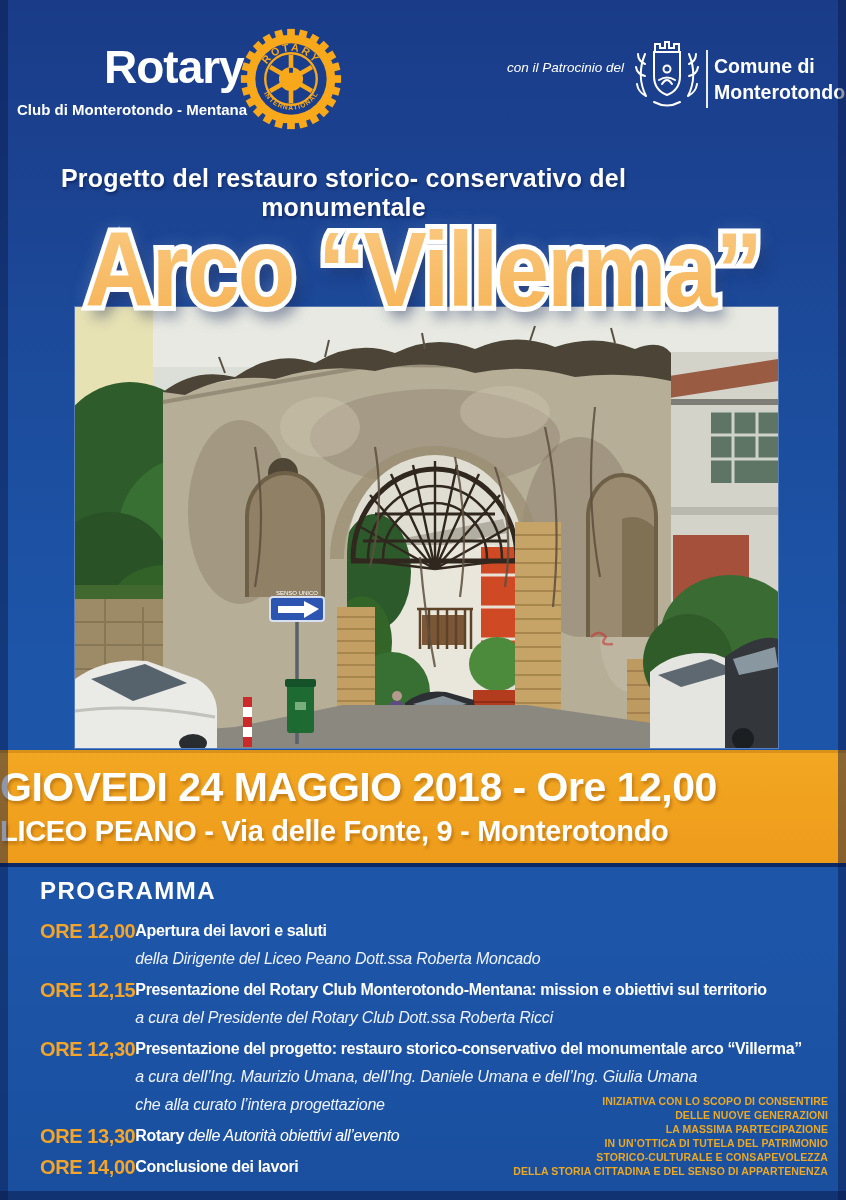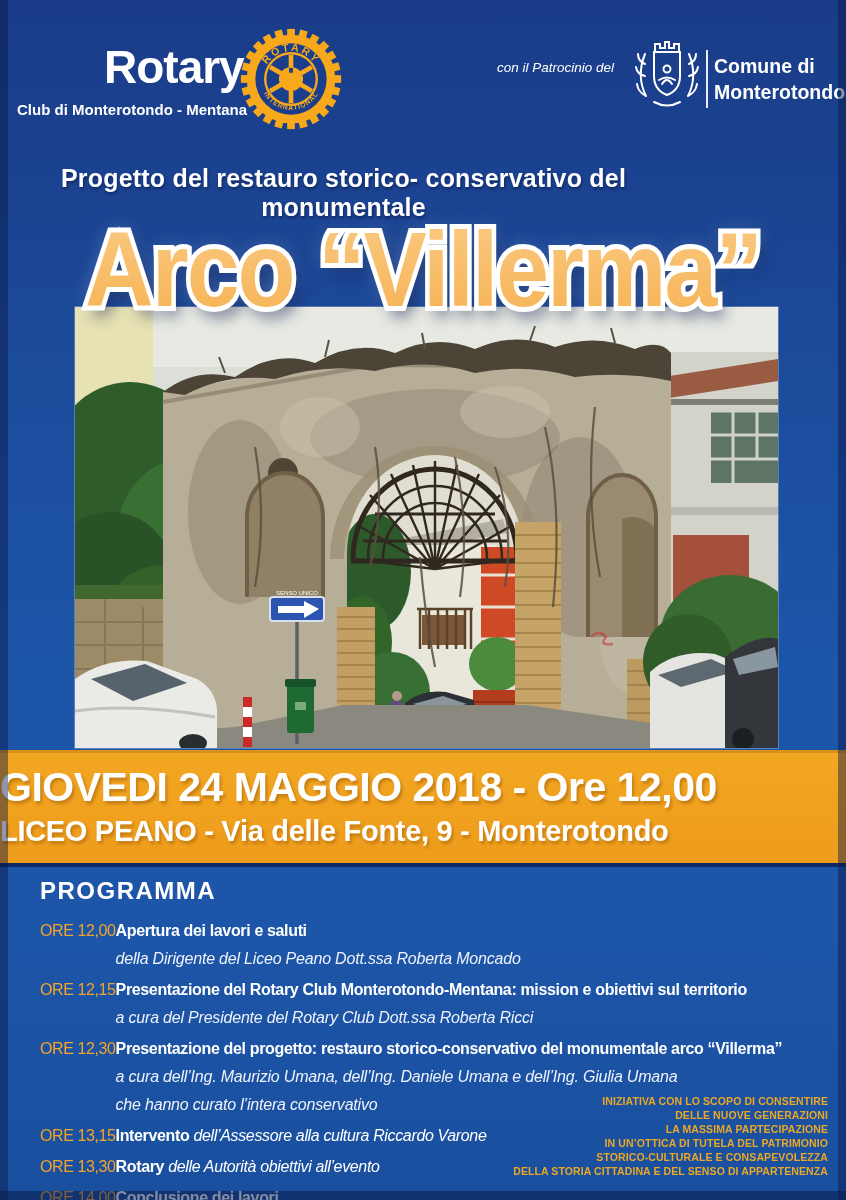--- a/index.html
+++ b/index.html
@@ -9,21 +9,21 @@
     background:linear-gradient(180deg,#1a3c88 0%,#1b4290 14%,#1c4c9c 32%,#1d55a8 55%,#1d55a8 78%,#1a4f9e 100%);
   }
   .edge{position:absolute;top:0;bottom:0;width:8px;background:rgba(9,24,70,.45);z-index:9;}
   .edge.left{left:0}.edge.right{right:0}
   .edge-bottom{position:absolute;left:0;right:0;bottom:0;height:9px;background:rgba(9,24,70,.5);z-index:9;}
 
   
   .rotary-name{position:absolute;left:104px;top:40px;color:#fff;font-size:46px;font-weight:700;letter-spacing:-1px;}
   .rotary-wheel{position:absolute;left:238px;top:26px;width:106px;height:106px;}
   .rotary-club{position:absolute;left:14px;top:101px;width:236px;text-align:center;color:#fff;font-size:15px;font-weight:700;}
-  .patronage{position:absolute;left:476px;top:60px;width:138px;text-align:right;color:#fff;font-size:13.5px;font-style:italic;}
+  .patronage{position:absolute;left:486px;top:60px;width:138px;text-align:right;color:#fff;font-size:13.5px;font-style:italic;}
   .crest{position:absolute;left:632px;top:32px;width:70px;height:82px;}
   .comune-divider{position:absolute;left:706px;top:50px;height:58px;width:2px;background:#e8ecf5;}
   .comune-name{position:absolute;left:714px;top:53px;color:#fff;font-size:19.5px;font-weight:700;line-height:26px;}
 
   
   .hero-subtitle{position:absolute;left:0;top:164px;width:687px;text-align:center;color:#fff;
     font-size:25px;font-weight:700;letter-spacing:.2px;text-shadow:1px 2px 3px rgba(0,5,40,.45);}
   .hero-title{position:absolute;left:0;top:188px;width:846px;height:150px;text-align:center;
     font-size:95px;font-weight:800;letter-spacing:-2px;line-height:145px;transform:scaleY(1.12);transform-origin:top;z-index:3;}
   .hero-title .outline{position:absolute;left:0;top:0;width:100%;color:#fff;
@@ -37,21 +37,21 @@
   
   .banner{position:absolute;left:0;top:750px;width:846px;height:113px;background:linear-gradient(180deg,#f2a722,#ee9c1b);
     z-index:4;box-shadow:0 4px 0 rgba(12,35,90,.85), inset 0 3px 0 rgba(140,80,0,.25);color:#fff;}
   .banner-line1{margin-top:14px;font-size:41px;font-weight:800;letter-spacing:-.5px;text-shadow:2px 3px 3px rgba(120,60,0,.35);}
   .banner-line2{margin-top:4px;font-size:29px;font-weight:800;letter-spacing:-.3px;text-shadow:2px 3px 3px rgba(120,60,0,.35);}
 
   
   .program{position:absolute;left:0;top:867px;width:846px;bottom:0;padding:10px 0 16px 40px;box-sizing:border-box;}
   .program-heading{color:#fff;font-size:24px;font-weight:800;letter-spacing:1.5px;margin:0 0 12px 0;}
   .prog-row{display:flex;margin-bottom:3px;}
-  .prog-time{flex:0 0 71px;color:#f2a42b;font-weight:400;font-size:16px;letter-spacing:-.4px;white-space:nowrap;line-height:28px;}
+  .prog-time{flex:0 0 71px;color:#f2a42b;font-weight:700;font-size:20px;letter-spacing:-.4px;white-space:nowrap;line-height:28px;}
   .prog-content{flex:1;padding-right:20px;}
   .prog-title{color:#fff;font-size:16px;line-height:28px;letter-spacing:-.35px;white-space:nowrap;}
   .pt-bold{font-weight:700;}
   .pt-italic{font-style:italic;font-weight:400;}
   .prog-detail{color:#eef2fa;font-size:16px;font-style:italic;line-height:28px;letter-spacing:-.2px;white-space:nowrap;}
 
   .initiative-note{position:absolute;right:18px;top:1094px;text-align:right;color:#e9a827;
     font-size:10.5px;font-weight:700;line-height:14px;letter-spacing:.1px;z-index:5;}
 </style>
 </head>
@@ -307,27 +307,21 @@
           <div class="prog-content">
             <div class="prog-title"><span class="pt-bold">Presentazione del Rotary Club Monterotondo-Mentana: mission e obiettivi sul territorio</span></div>
             <div class="prog-detail">a cura del Presidente del Rotary Club Dott.ssa Roberta Ricci</div>
           </div>
         </div>
         <div class="prog-row">
           <span class="prog-time">ORE 12,30</span>
           <div class="prog-content">
             <div class="prog-title"><span class="pt-bold">Presentazione del progetto: restauro storico-conservativo del monumentale arco “Villerma”</span></div>
             <div class="prog-detail">a cura dell’Ing. Maurizio Umana, dell’Ing. Daniele Umana e dell’Ing. Giulia Umana</div>
-            <div class="prog-detail">che hanno curato l’intera conservativo</div>
-          </div>
-        </div>
-        <div class="prog-row">
-          <span class="prog-time">ORE 13,15</span>
-          <div class="prog-content">
-            <div class="prog-title"><span class="pt-bold">Intervento</span><span class="pt-italic"> dell’Assessore alla cultura Riccardo Varone</span></div>
+            <div class="prog-detail">che alla curato l’intera progettazione</div>
           </div>
         </div>
         <div class="prog-row">
           <span class="prog-time">ORE 13,30</span>
           <div class="prog-content">
             <div class="prog-title"><span class="pt-bold">Rotary</span><span class="pt-italic"> delle Autorità obiettivi all’evento</span></div>
           </div>
         </div>
         <div class="prog-row">
           <span class="prog-time">ORE 14,00</span>

